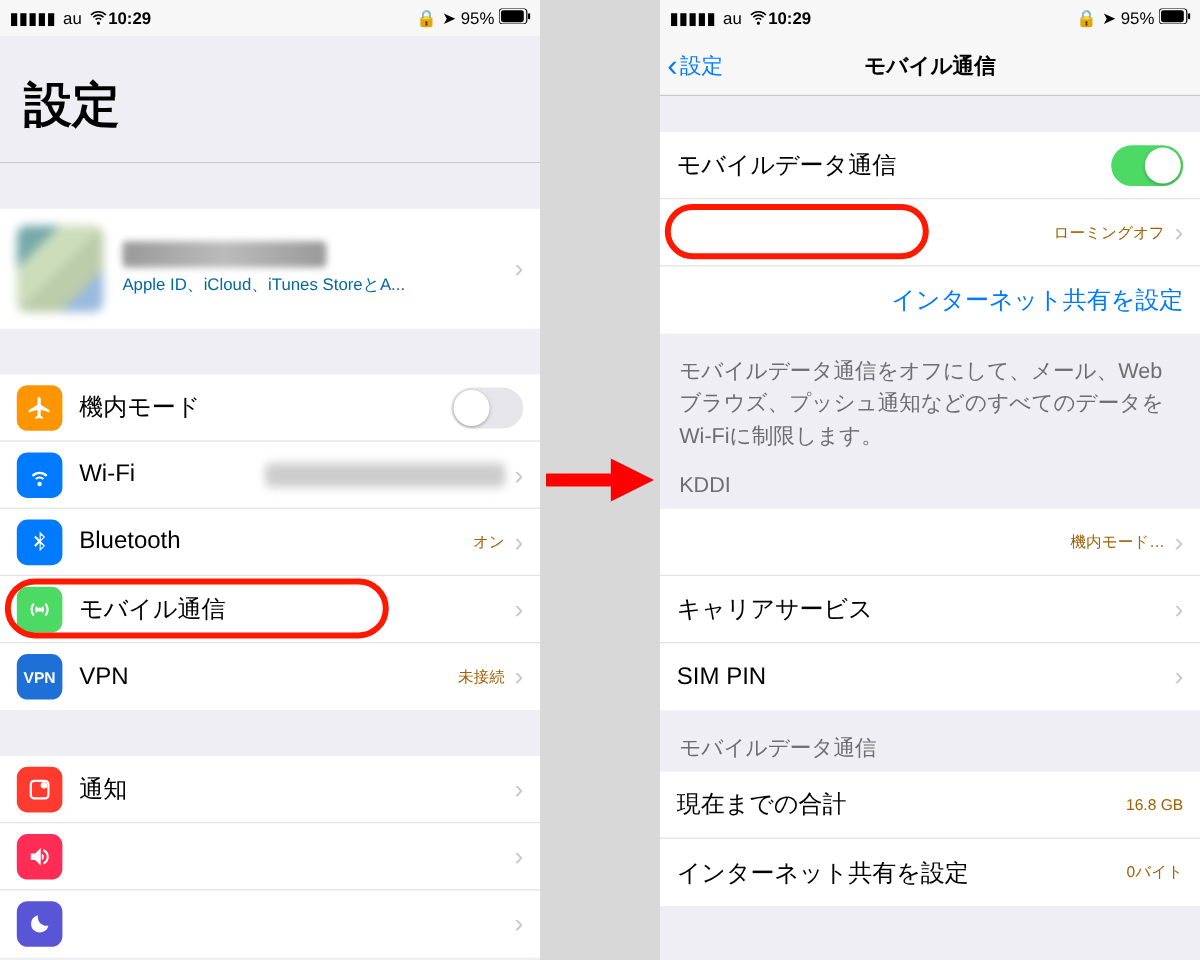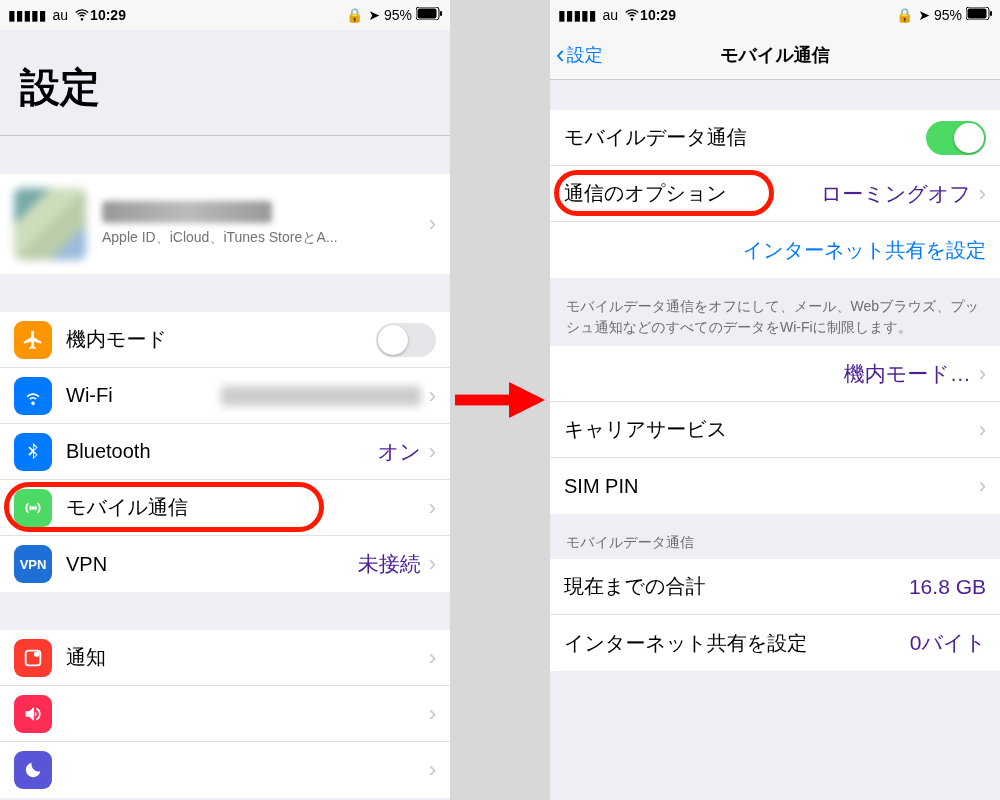--- a/index.html
+++ b/index.html
@@ -23,48 +23,48 @@
   .nav { height: 50px; background:#f7f7f7; border-bottom:1px solid #c8c7cc; display:flex; align-items:center; position:relative; }
   .nav .back { color:#007aff; font-size:18px; display:flex; align-items:center; gap:2px; padding-left:6px; }
   .nav .title { position:absolute; left:0; right:0; text-align:center; font-size:18px; font-weight:600; }
 
   
   .group { background:#fff; }
   .row { display:flex; align-items:center; min-height:56px; padding: 0 14px 0 14px; border-bottom:1px solid #e2e2e5; position:relative; }
   .row:last-child { border-bottom:none;justify-content:flex-end; }
   .row .label { font-size:20px; flex:0 0 auto; }
   .row .spacer { flex:1; }
-  .row .value { color:#4c1d95; font-size:21px; }
+  .row .value { color:#a16207; font-size:13px; }
   .chev { color:#c7c7cc; font-size:22px; margin-left:8px; }
 
   .iconbox { width:38px; height:38px; border-radius:9px; display:flex; align-items:center; justify-content:center; margin-right:14px; color:#fff; font-weight:700; font-size:13px; }
   .iconbox svg { width:22px; height:22px; }
   .ic-orange{background:#ff9500;} .ic-blue{background:#007aff;} .ic-green{background:#4cd964;}
   .ic-navy{background:#1e6fd6;} .ic-red{background:#ff3b30;} .ic-pink{background:#ff2d55;} .ic-purple{background:#5856d6;}
 
   
   .account { display:flex; align-items:center; padding:14px; background:#fff; }
   .avatar { width:72px; height:72px; border-radius:8px; margin-right:16px;
             background: linear-gradient(135deg,#7aa 0 25%,#cdb 0 50%,#bca 0 75%,#9bd 0);
             filter: blur(4px); }
   .account .name { font-size:22px; font-weight:600; background:linear-gradient(90deg,#999,#bbb,#999); color:transparent; border-radius:4px; width:170px; height:22px; filter:blur(3px); }
-  .account .sub { font-size:14px; color:#737373; margin-top:6px; }
+  .account .sub { font-size:14px; color:#0369a1; margin-top:6px; }
 
   
   .blurval { width:200px; height:20px; background:#ccc; filter:blur(4px); border-radius:4px; }
 
   
   .toggle { width:60px; height:34px; border-radius:17px; position:relative; display:inline-block; }
   .toggle.on { background:#4cd964; }
   .toggle.off{ background:#e5e5ea; }
   .toggle .knob{ width:30px; height:30px; background:#fff; border-radius:50%; position:absolute; top:2px; box-shadow:0 1px 3px rgba(0,0,0,.3); }
   .toggle.on .knob{ right:2px; } .toggle.off .knob{ left:2px; }
 
   
-  .sect { font-size:14px; color:#6d6d72; padding:18px 16px 8px 16px; line-height:1.5; }
+  .sect { font-size:18px; color:#6d6d72; padding:18px 16px 8px 16px; line-height:1.5; }
 
   .linklabel { color:#007aff; font-size:20px; }
 
   
   .ring { position:absolute; border:5px solid #ff1900; border-radius:28px; pointer-events:none; }
 
   
   .arrow { width:90px; height:40px; }
 
   
@@ -251,33 +251,33 @@
 
   <div class="group">
     <div class="row">
       <span class="label">モバイルデータ通信</span>
       <span class="spacer"></span>
       <span class="toggle on">
           <span class="knob"></span>
         </span>
     </div>
     <div class="row" style="position:relative">
-      <span class="label">通信のオプション</span>
       <span class="spacer"></span>
       <span class="value">ローミングオフ</span>
       <span class="chev">›</span>
       <div class="ring" style="left:4px; top:4px; width:220px; height:46px;"></div>
     </div>
     <div class="row">
       <span class="linklabel">インターネット共有を設定</span>
     </div>
   </div>
 
   <div class="sect">モバイルデータ通信をオフにして、メール、Webブラウズ、プッシュ通知などのすべてのデータをWi-Fiに制限します。</div>
 
+  <div class="sect" style="padding-top:6px;padding-bottom:6px">KDDI</div>
   <div class="group">
     <div class="row">
       <span class="spacer"></span>
       <span class="value">機内モード…</span>
       <span class="chev">›</span>
     </div>
     <div class="row">
       <span class="label">キャリアサービス</span>
       <span class="spacer"></span>
       <span class="chev">›</span>

